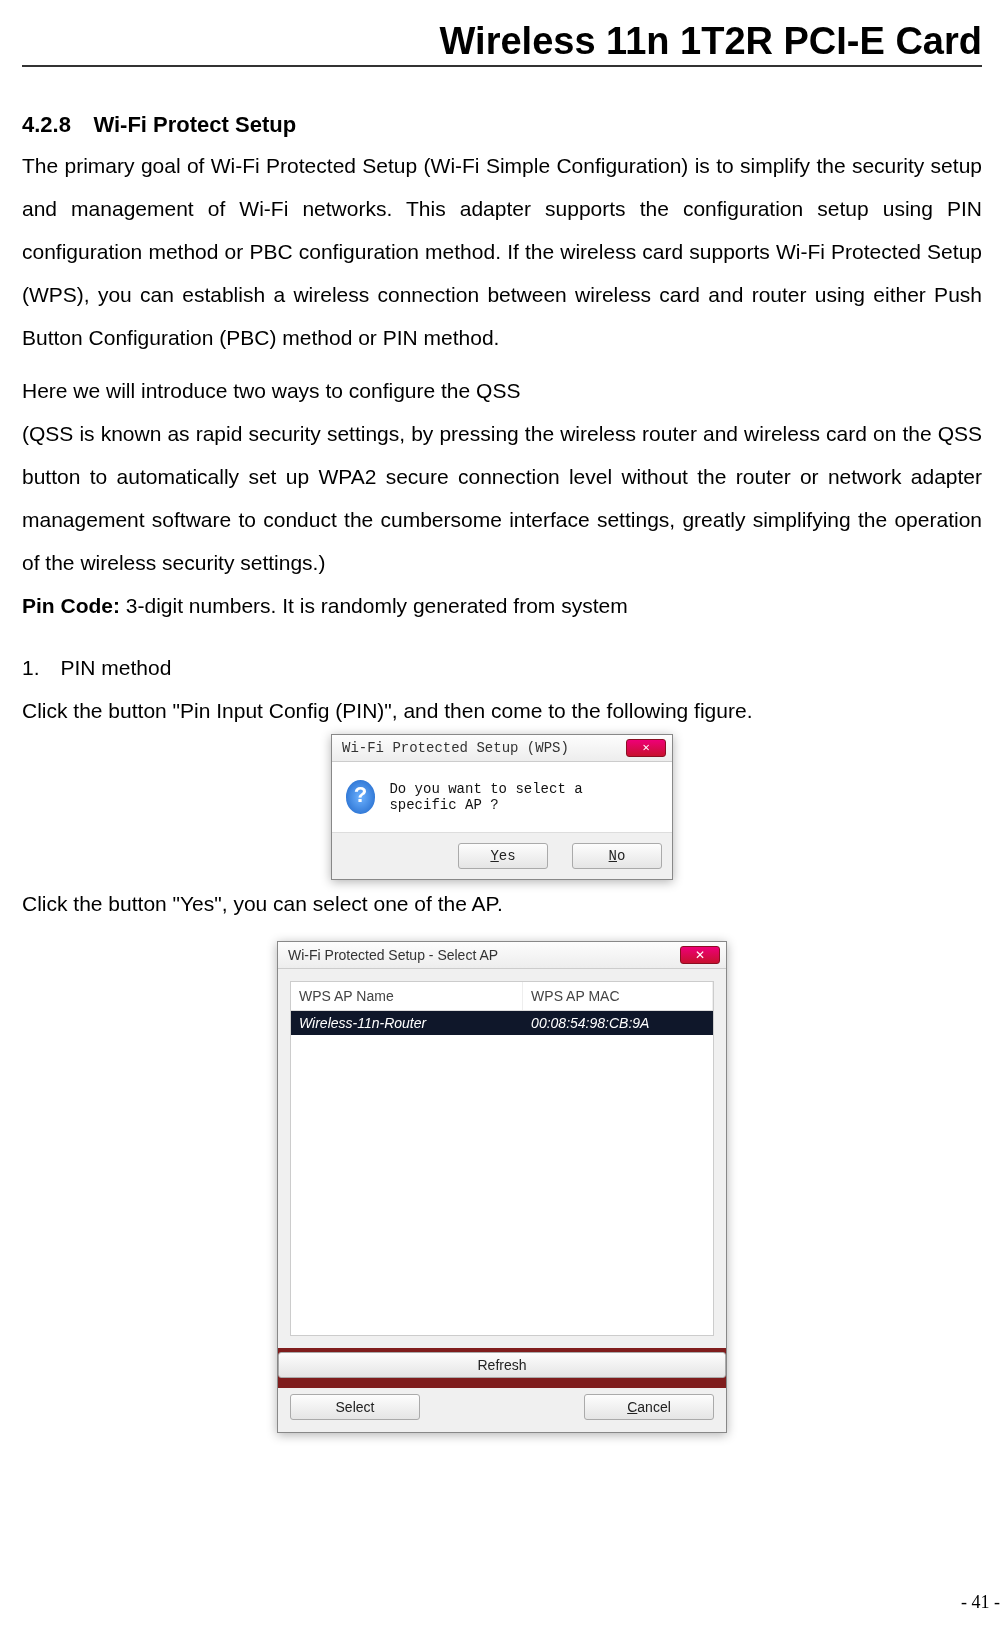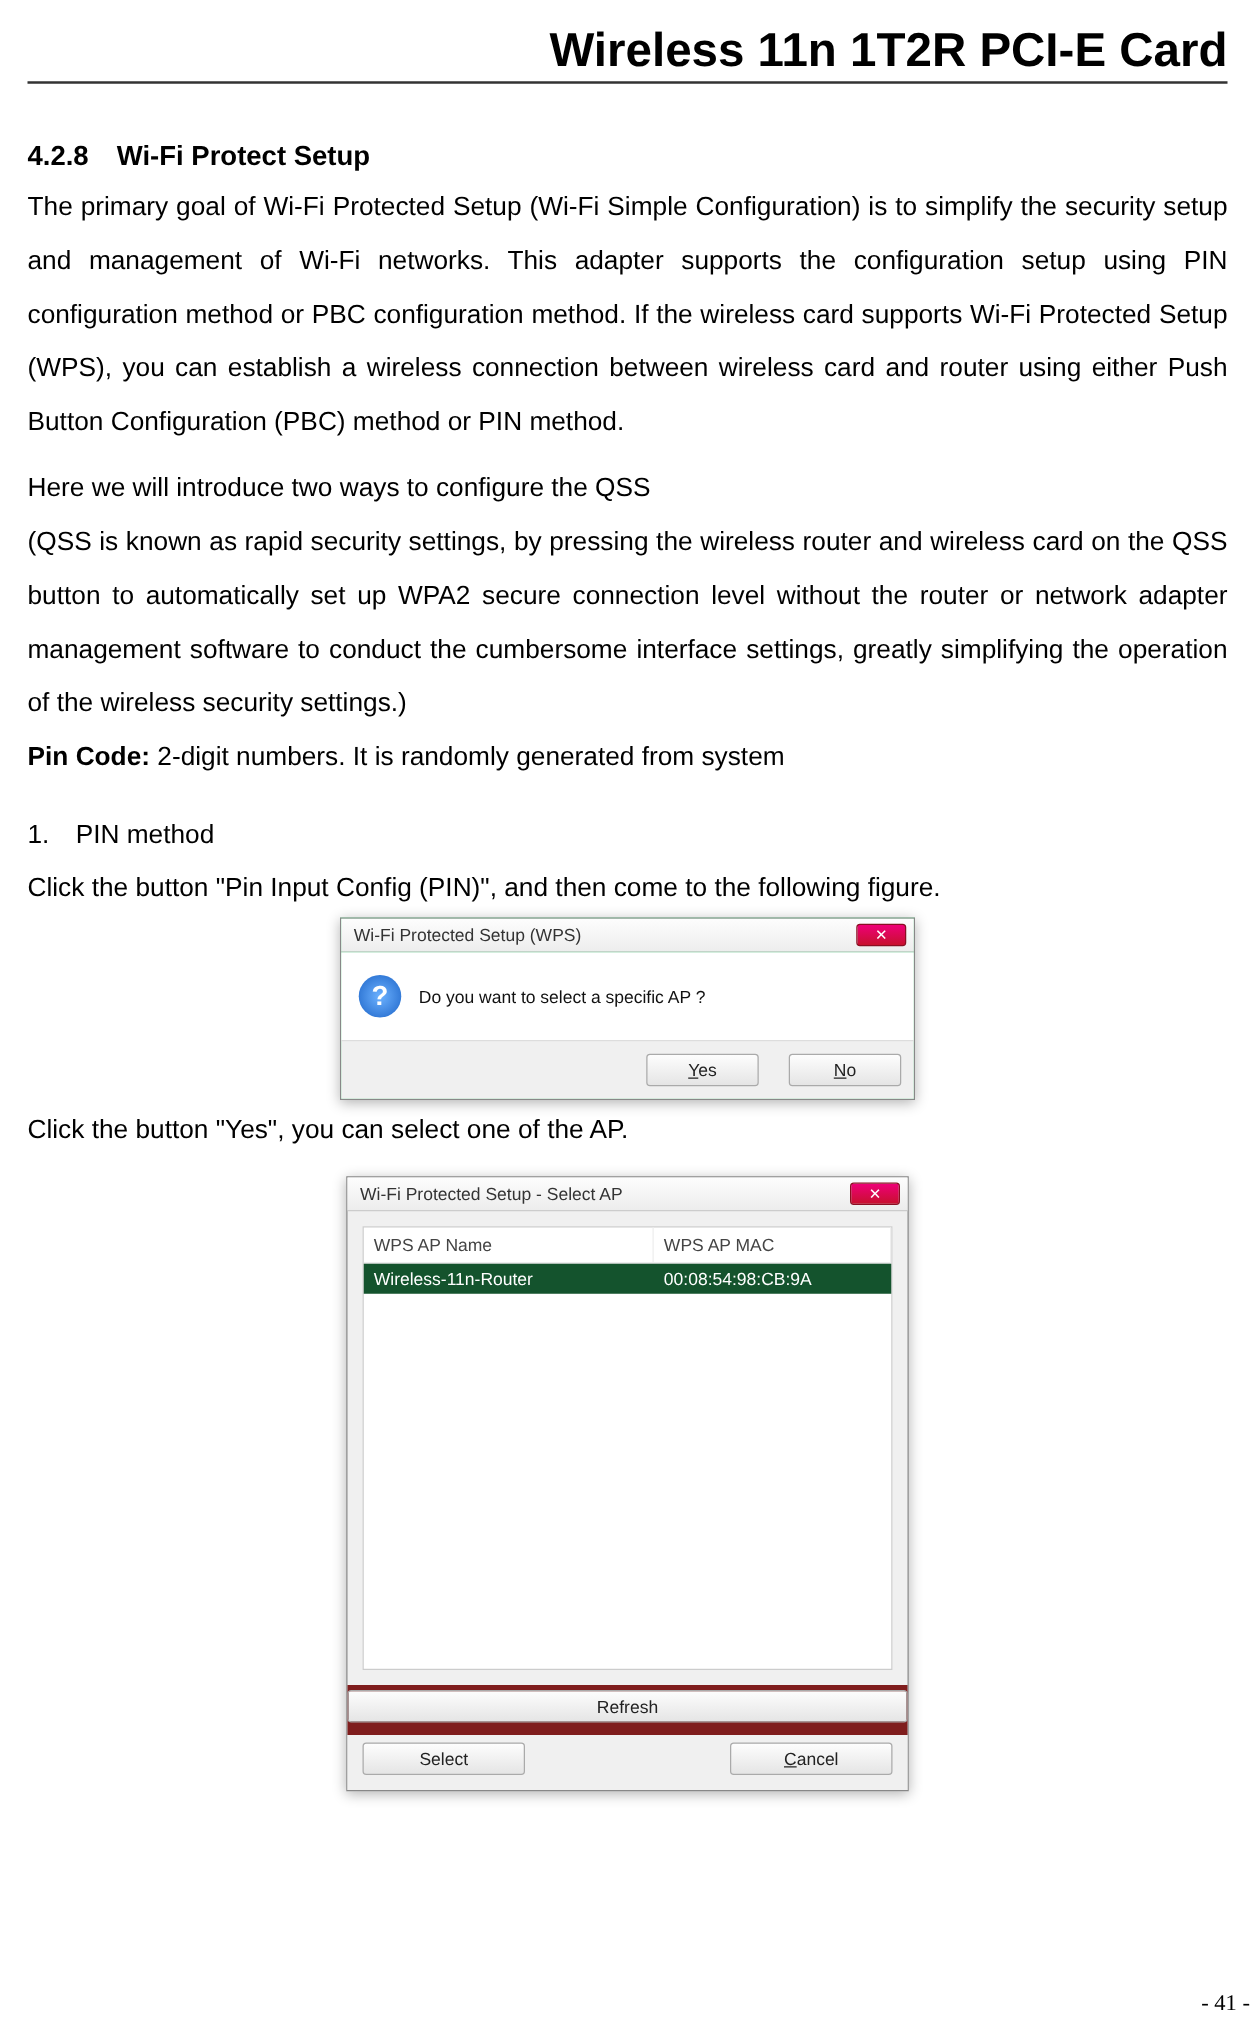--- a/index.html
+++ b/index.html
@@ -49,25 +49,25 @@
   .list-num {
     font-size: 21px;
     line-height: 2.05;
     margin-top: 18px;
   }
   .caption {
     font-size: 21px;
     line-height: 2.05;
   }
   .dialog1 {
-    width: 460px;
+    width: 342px;
     margin: 2px auto 0 auto;
     border: 1px solid #888;
-    background: #86efac;
-    font-family: Liberation Sans, sans-serif;
+    background: #7dd3fc;
+    font-family: Liberation Mono, monospace;
     box-shadow: 0 2px 10px rgba(0,0,0,.3);
   }
   .dialog2 {
     width: 450px;
     margin: 16px auto 0 auto;
     border: 1px solid #888;
     background: #f0f0f0;
     font-family: "Segoe UI", Tahoma, sans-serif;
     box-shadow: 0 2px 10px rgba(0,0,0,.3);
   }
@@ -138,21 +138,21 @@
     display: flex;
     font-size: 14px;
     color: #444;
     border-bottom: 1px solid #ddd;
   }
   .listhdr > div { padding: 6px 8px; border-right: 1px solid #eee; }
   .col1 { width: 55%; }
   .col2 { width: 45%; }
   .listrow { display: flex; font-size: 14px; }
   .listrow > div { padding: 4px 8px; }
-  .listrow.sel { background: #14532d; color: #fff; }
+  .listrow.sel { background: #0f172a; color: #fff; font-style: italic; }
   .listspace { height: 300px; }
   .refreshrow { text-align:center; padding: 4px 0 10px 0; background:#7f1d1d; }
   .bottomrow {
     display:flex; justify-content:space-between;
     padding: 6px 12px 12px 12px; background:#f0f0f0;
   }
   .pagefoot {
     position: absolute;
     bottom: 18px; right: 4px;
     font-size: 18px;
@@ -170,21 +170,21 @@
   <span class="section-num">4.2.8</span>
   <span class="section-heading">Wi-Fi Protect Setup</span>
 </div>
 
 <p class="para">The primary goal of Wi-Fi Protected Setup (Wi-Fi Simple Configuration) is to simplify the security setup and management of Wi-Fi networks. This adapter supports the configuration setup using PIN configuration method or PBC configuration method. If the wireless card supports Wi-Fi Protected Setup (WPS), you can establish a wireless connection between wireless card and router using either Push Button Configuration (PBC) method or PIN method.</p>
 
 <p class="para2">Here we will introduce two ways to configure the QSS</p>
 <p class="para" style="margin-top:0;">(QSS is known as rapid security settings, by pressing the wireless router and wireless card on the QSS button to automatically set up WPA2 secure connection level without the router or network adapter management software to conduct the cumbersome interface settings, greatly simplifying the operation of the wireless security settings.)</p>
 
 <p class="para" style="margin-top:0;">
-  <span class="bold">Pin Code:</span><span> 2-digit numbers. It is randomly generated from system</span>
+  <span class="bold">Pin Code:</span><span> 3-digit numbers. It is randomly generated from system</span>
 </p>
 
 <p class="list-num">1. PIN method</p>
 <p class="caption">Click the button "Pin Input Config (PIN)", and then come to the following figure.</p>
 
 <div class="dialog1">
   <div class="titlebar">
     <span>Wi-Fi Protected Setup (WPS)</span>
     <div class="closebtn">✕</div>
   </div>

